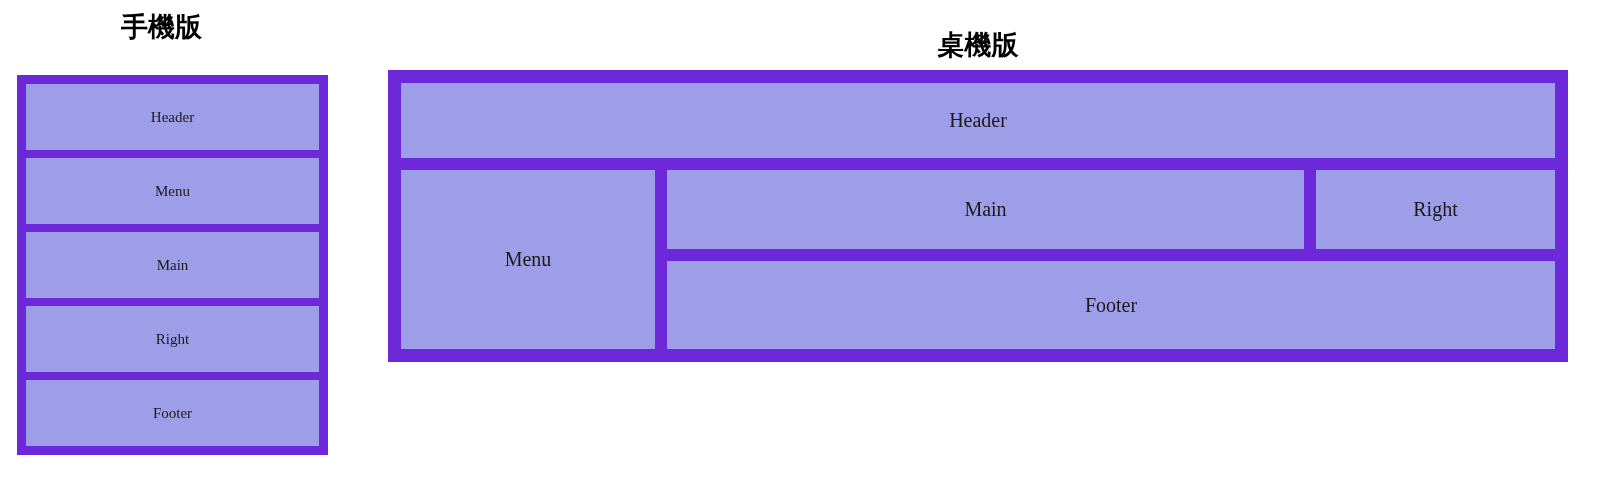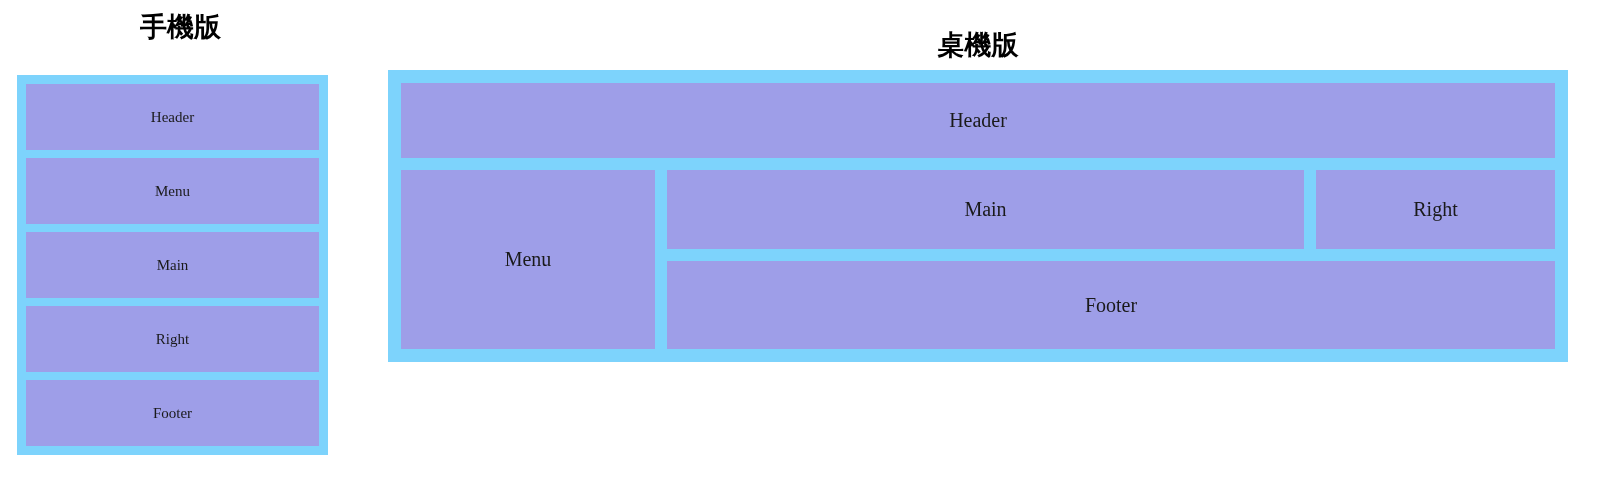--- a/index.html
+++ b/index.html
@@ -20,27 +20,27 @@
   
   .title {
     position: absolute;
     font-family: "Liberation Sans", sans-serif;
     font-weight: bold;
     font-size: 27px;
     line-height: 1;
     color: #000000;
     white-space: nowrap;
   }
-  #title-mobile  { left: 25px;  top: 14px; width: 311px; text-align: center; }
+  #title-mobile  { left: 6px;  top: 14px; width: 311px; text-align: center; }
   #title-desktop { left: 388px; top: 32px; width: 1180px; text-align: center; }
 
   
   .frame {
     position: absolute;
-    background: #7dd3fc;
+    background: #6d28d9;
     box-sizing: border-box;
   }
   .cell {
     position: absolute;
     background: #9e9ee8;
     box-sizing: border-box;
     display: flex;
     align-items: center;
     justify-content: center;
     font-family: "Liberation Serif", serif;

